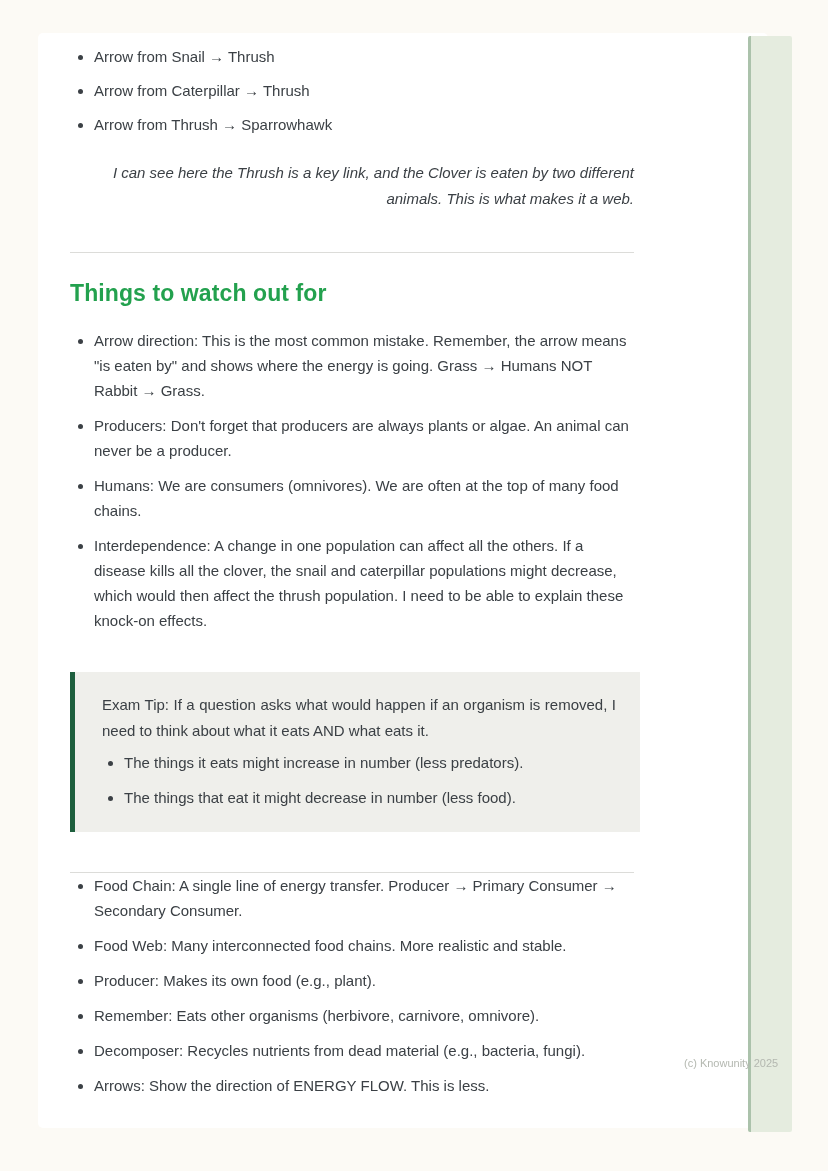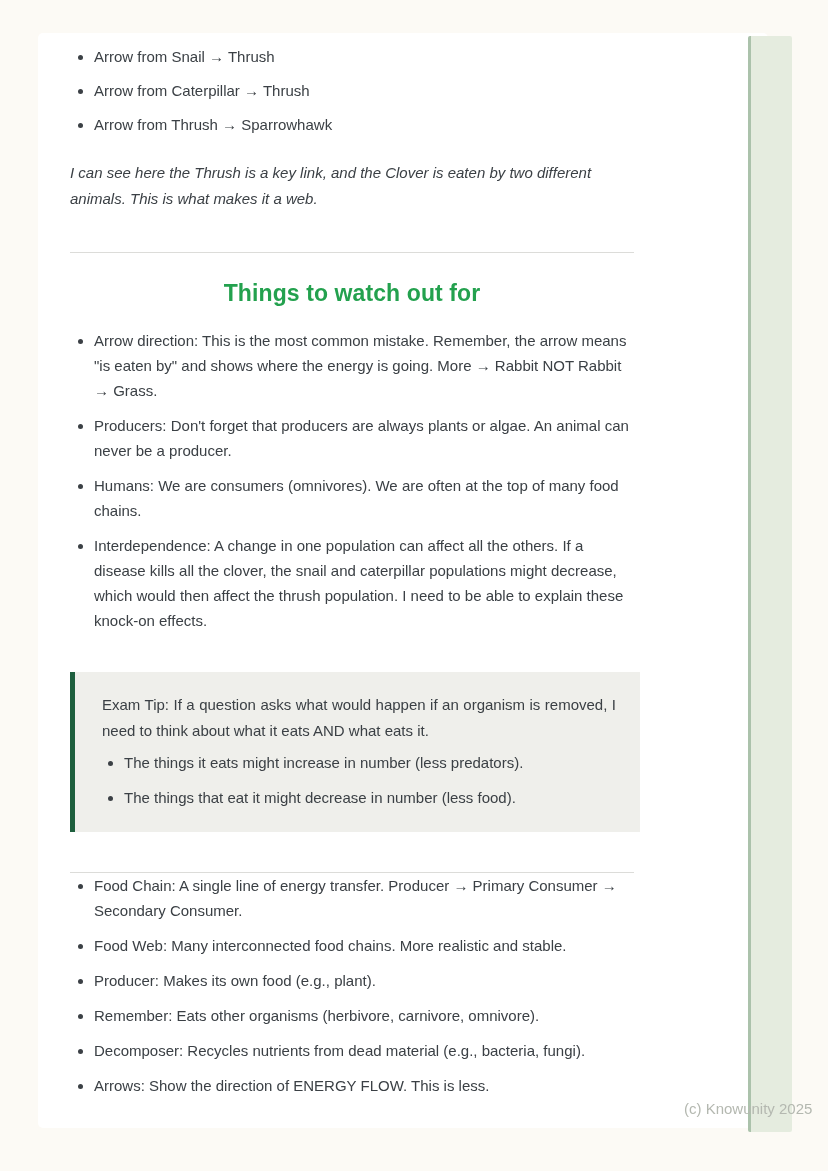--- a/index.html
+++ b/index.html
@@ -45,56 +45,56 @@
     color: var(--body-text);
     font-size: 15px;
   }
   ul { list-style: disc; padding-left: 24px; }
   li { line-height: 25px; margin-bottom: 9px; }
   .intro-list li { margin-bottom: 9px; }
   .italic-note {
     margin-top: 23px;
     font-style: italic;
     line-height: 26px;
+    text-align: right;
   }
   hr.divider {
     border: none;
     border-top: 1px solid var(--divider);
     margin-top: 40px;
   }
   h2.section-heading {
     margin-top: 27px;
     margin-bottom: 21px;
     font-size: 23px;
     font-weight: 700;
     color: var(--heading-green);
     letter-spacing: 0.1px;
-    text-align: center;
   }
   .topic-list li { margin-bottom: 10px; }
   strong { font-weight: 400; }
   .exam-tip {
     margin-top: 39px;
     width: 570px;
     background: var(--tip-background);
     border-left: 5px solid var(--tip-border-green);
     padding: 20px 24px 22px 27px;
   }
   .tip-intro {
     text-align: justify;
     line-height: 26px;
     margin-bottom: 6px;
   }
   .tip-list { padding-left: 22px; }
   .tip-list li { margin-bottom: 10px; }
   .tip-list li:last-child { margin-bottom: 0; }
   .watermark {
     position: absolute;
-    left: 684px; top: 1100px;
-    font-size: 15px;
+    left: 684px; top: 1057px;
+    font-size: 11px;
     color: var(--watermark);
     z-index: 3;
     white-space: nowrap;
   }
 </style>
 </head>
 <body>
 
 <div class="canvas">
 
@@ -107,21 +107,21 @@
         <li>Arrow from Thrush → Sparrowhawk</li>
       </ul>
 
       <p class="italic-note">I can see here the Thrush is a key link, and the Clover is eaten by two different animals. This is what makes it a web.</p>
 
       <hr class="divider">
 
       <h2 class="section-heading">Things to watch out for</h2>
 
       <ul class="topic-list">
-        <li><strong>Arrow direction:</strong><span> This is the most common mistake. Remember, the arrow means "is eaten by" and shows where the energy is going. </span><strong>More → Rabbit</strong><span> NOT Rabbit → Grass.</span></li>
+        <li><strong>Arrow direction:</strong><span> This is the most common mistake. Remember, the arrow means "is eaten by" and shows where the energy is going. </span><strong>Grass → Humans</strong><span> NOT Rabbit → Grass.</span></li>
         <li><strong>Producers:</strong><span> Don't forget that producers are always plants or algae. An animal can never be a producer.</span></li>
         <li><strong>Humans:</strong><span> We are consumers (omnivores). We are often at the top of many food chains.</span></li>
         <li><strong>Interdependence:</strong><span> A change in one population can affect all the others. If a disease kills all the clover, the snail and caterpillar populations might decrease, which would then affect the thrush population. I need to be able to explain these knock-on effects.</span></li>
       </ul>
 
       <aside class="exam-tip">
         <p class="tip-intro"><strong>Exam Tip:</strong><span> If a question asks what would happen if an organism is removed, I need to think about what it eats AND what eats it.</span></p>
         <ul class="tip-list">
           <li>The things it eats might increase in number (less predators).</li>
           <li>The things that eat it might decrease in number (less food).</li>

